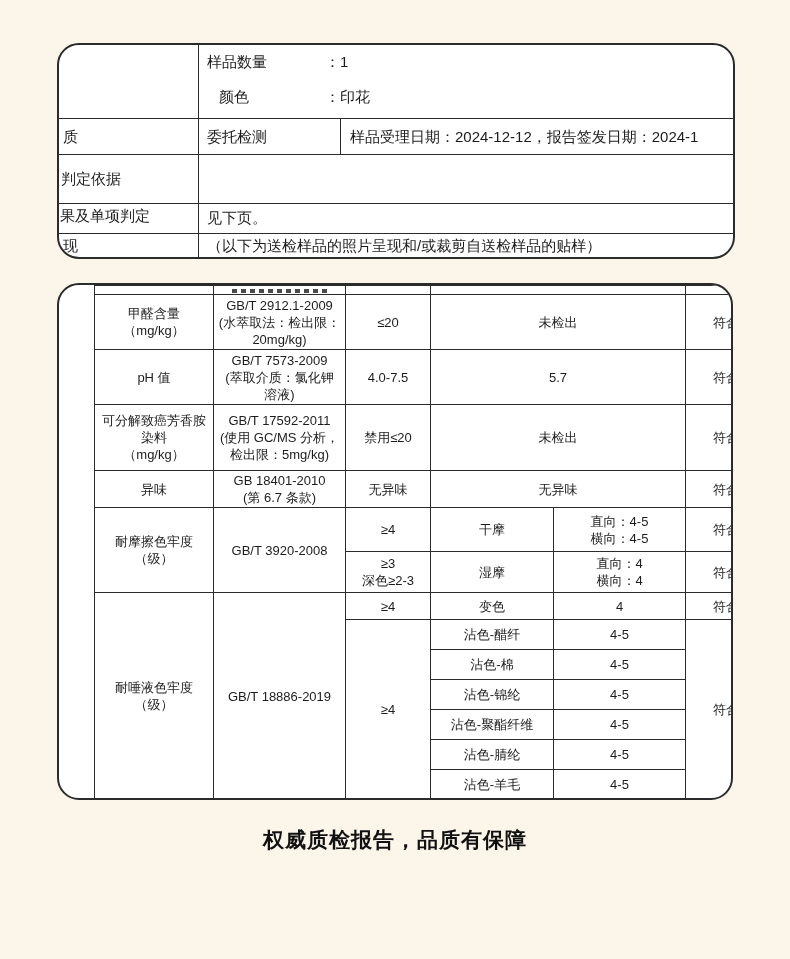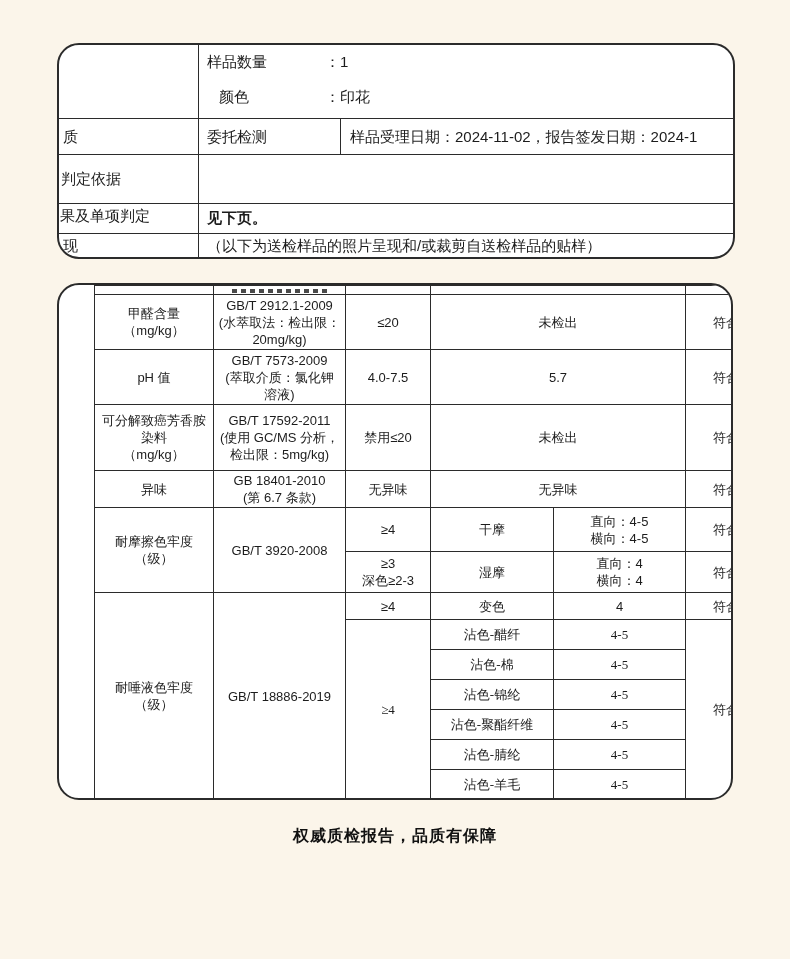--- a/index.html
+++ b/index.html
@@ -27,25 +27,25 @@
   .ln { display:block; }
   .sliver { width:96px; height:4px; margin:2px auto 0;
     background:repeating-linear-gradient(90deg,#4a4a4a 0 5px,transparent 5px 9px); }
   .r-frag td { height:7px; padding:0; }
   .r-form td, .r-ph td { height:55px; }
   .r-amine td { height:66px; }
   .r-odor td { height:36px; }
   .r-dry td { height:44px; }
   .r-wet td { height:41px; }
   .r-change td { height:27px; }
-  .r-stain td { height:30px;font-family:Liberation Serif, serif; }
+  .r-stain td { height:30px; }
 
   
   #caption { position:absolute; left:0; top:826px; width:790px; text-align:center;
-    font-size:16px; font-weight:bold; color:#111111; letter-spacing:1px; }
+    font-size:21px; font-weight:bold; color:#111111; letter-spacing:1px; }
 </style>
 </head>
 <body>
 
 <div class="page">
 
   <div class="card" id="info-card">
 
     <div class="vline" style="left:139px; top:0; bottom:0;"></div>
     <div class="hline" style="top:73px;"></div>
@@ -54,26 +54,26 @@
     <div class="hline" style="top:188px;"></div>
     <div class="vline" style="left:281px; top:73px; height:36px;"></div>
 
     <span class="txt" style="left:148px; top:8px;">样品数量</span>
     <span class="txt" style="left:266px; top:8px;">：1</span>
     <span class="txt" style="left:160px; top:43px;">颜色</span>
     <span class="txt" style="left:266px; top:43px;">：印花</span>
 
     <span class="txt" style="left:4px;   top:83px;">质</span>
     <span class="txt" style="left:148px; top:83px;">委托检测</span>
-    <span class="txt" style="left:291px; top:83px;">样品受理日期：2024-11-02，报告签发日期：2024-1</span>
+    <span class="txt" style="left:291px; top:83px;">样品受理日期：2024-12-12，报告签发日期：2024-1</span>
 
     <span class="txt" style="left:2px;   top:125px;">判定依据</span>
 
     <span class="txt" style="left:1px;   top:164px;font-family:Liberation Mono, monospace;">果及单项判定</span>
-    <span class="txt" style="left:148px; top:164px;font-weight:bold;">见下页。</span>
+    <span class="txt" style="left:148px; top:164px;">见下页。</span>
 
     <span class="txt" style="left:4px;   top:192px;">现</span>
     <span class="txt" style="left:148px; top:192px;">（以下为送检样品的照片呈现和/或裁剪自送检样品的贴样）</span>
   </div>
 
   <div class="card" id="results-card">
     <table>
       <colgroup>
         <col style="width:119px">
           <col style="width:132px">

